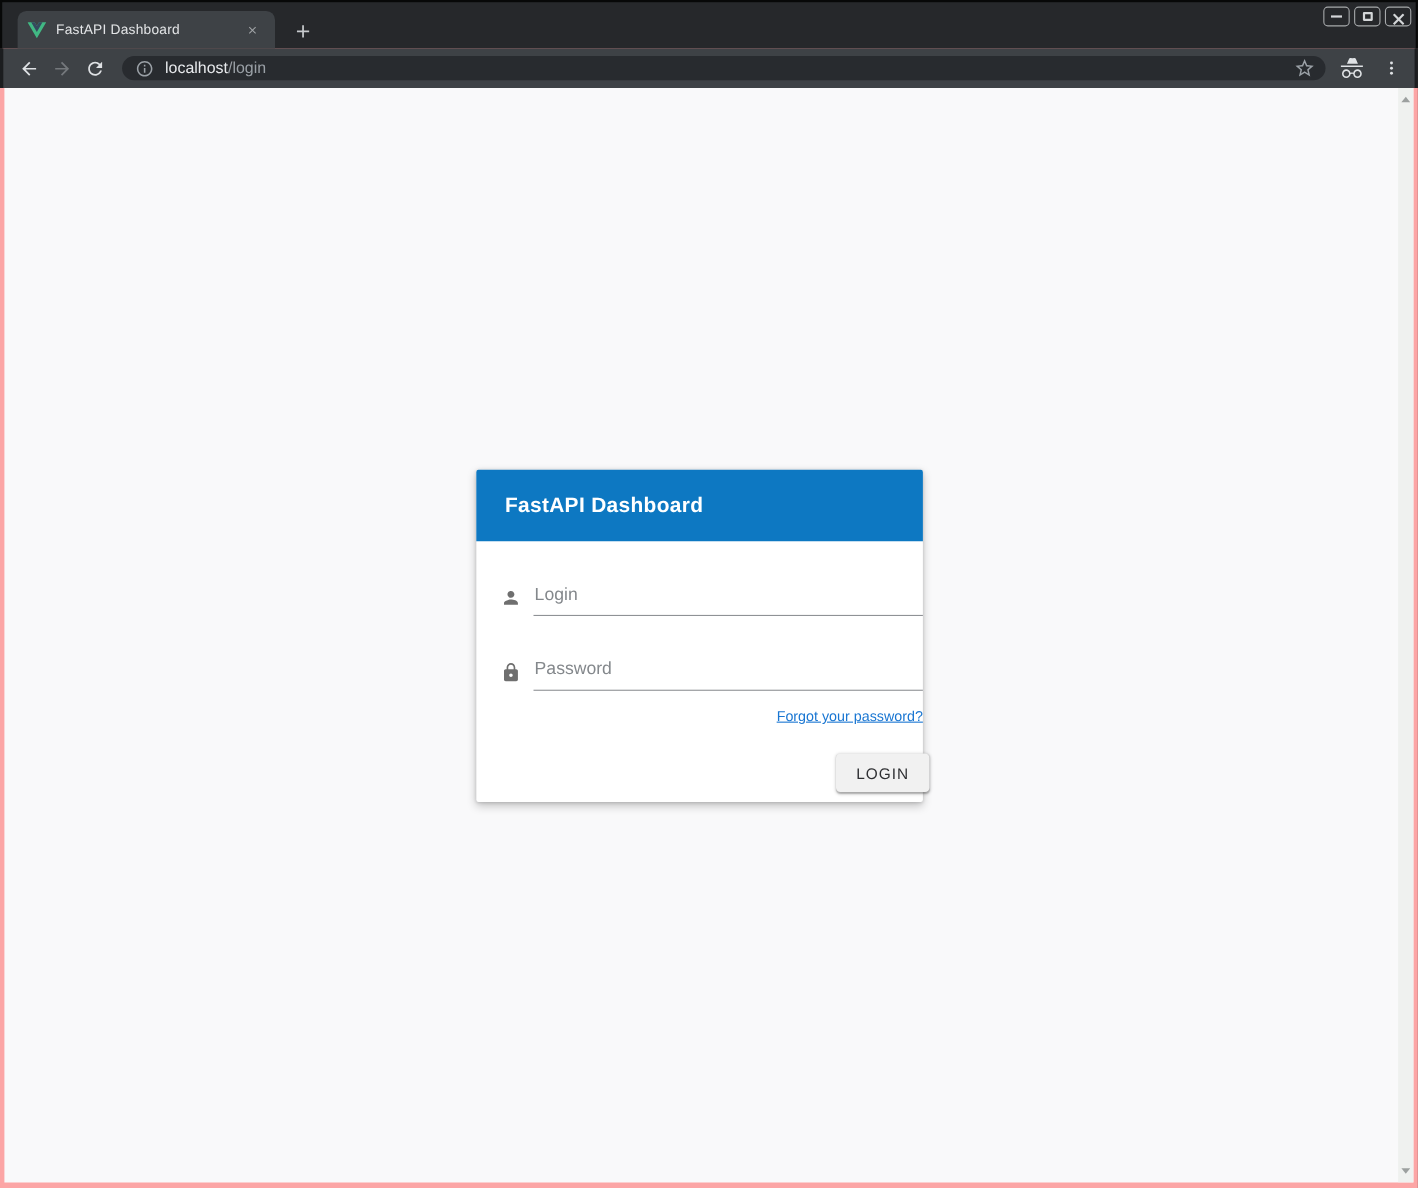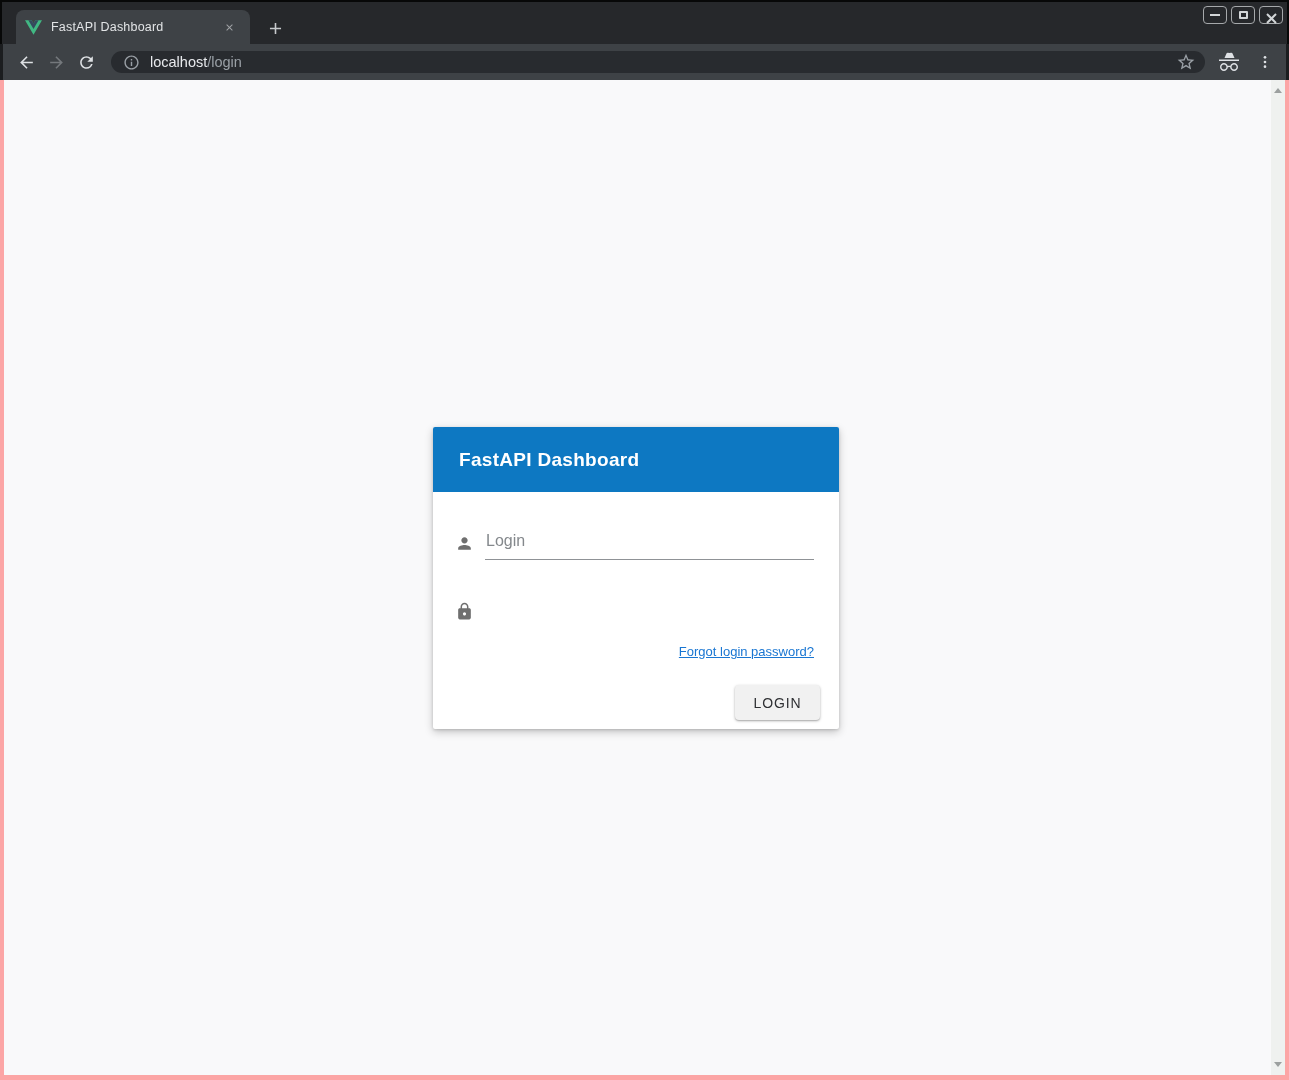--- a/index.html
+++ b/index.html
@@ -109,21 +109,21 @@
     position: absolute; left: 429px; top: 347px; width: 406px;
     background: #ffffff; border-radius: 2px;
     box-shadow: 0 3px 9px rgba(0,0,0,0.22), 0 1px 3px rgba(0,0,0,0.14);
   }
   .card-header {
     height: 65px; background: #0d78c2; border-radius: 2px 2px 0 0;
     display: flex; align-items: center; padding-left: 26px;
   }
   .card-title { color: #ffffff; font-size: 19px; font-weight: bold; letter-spacing: 0.3px; }
 
-  .card-body { padding: 39px 25px 9px 22px; }
+  .card-body { padding: 39px 0 9px 22px; }
   .field { display: flex; align-items: center; height: 30px; }
   .field + .field { margin-top: 38px; }
   .field-icon { width: 19px; height: 19px; display: flex; flex: 0 0 auto; margin-bottom: 6px; }
   .field-icon svg { width: 19px; height: 19px; fill: #6f6f6f; }
   .field input {
     flex: 1; margin-left: 11px; border: 0; outline: none; background: transparent;
     border-bottom: 1px solid #8f9296; font-size: 16px; color: #333;
     padding: 0 0 9px 1px; font-family: "Liberation Sans", sans-serif;
   }
   .field input::placeholder { color: #84888c; opacity: 1; }
@@ -243,23 +243,24 @@
               </svg>
           </span>
           <input type="text" placeholder="Login" style="">
         </div>
         <div class="field">
           <span class="field-icon">
             <svg viewBox="0 0 24 24">
                 <path d="M18 8h-1V6c0-2.76-2.24-5-5-5S7 3.24 7 6v2H6c-1.1 0-2 .9-2 2v10c0 1.1.9 2 2 2h12c1.1 0 2-.9 2-2V10c0-1.1-.9-2-2-2zm-6 9c-1.1 0-2-.9-2-2s.9-2 2-2 2 .9 2 2-.9 2-2 2zm3.1-9H8.9V6c0-1.71 1.39-3.1 3.1-3.1 1.71 0 3.1 1.39 3.1 3.1v2z"></path>
               </svg>
           </span>
+          <input type="password" placeholder="Password" style="">
         </div>
         <div class="link-row">
-          <a class="forgot-link">Forgot login password?</a>
+          <a class="forgot-link">Forgot your password?</a>
         </div>
         <div class="actions">
           <button class="login-btn">LOGIN</button>
         </div>
       </div>
     </div>
 
     <div class="scrollbar">
       <div class="sb-arrow sb-up"></div>
       <div class="sb-arrow sb-down"></div>

